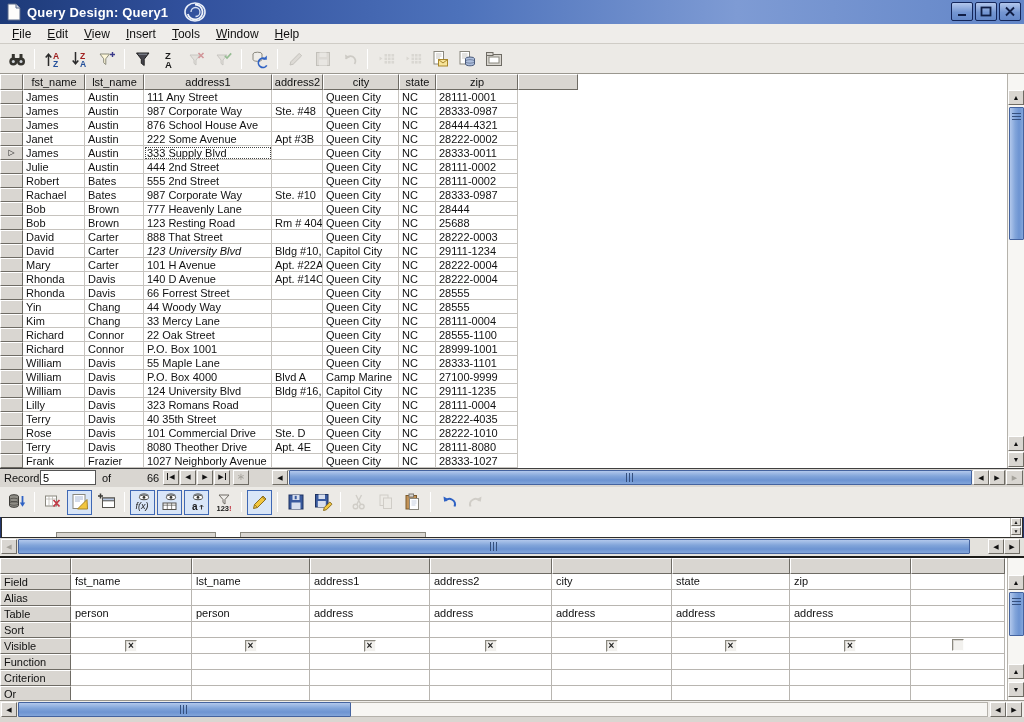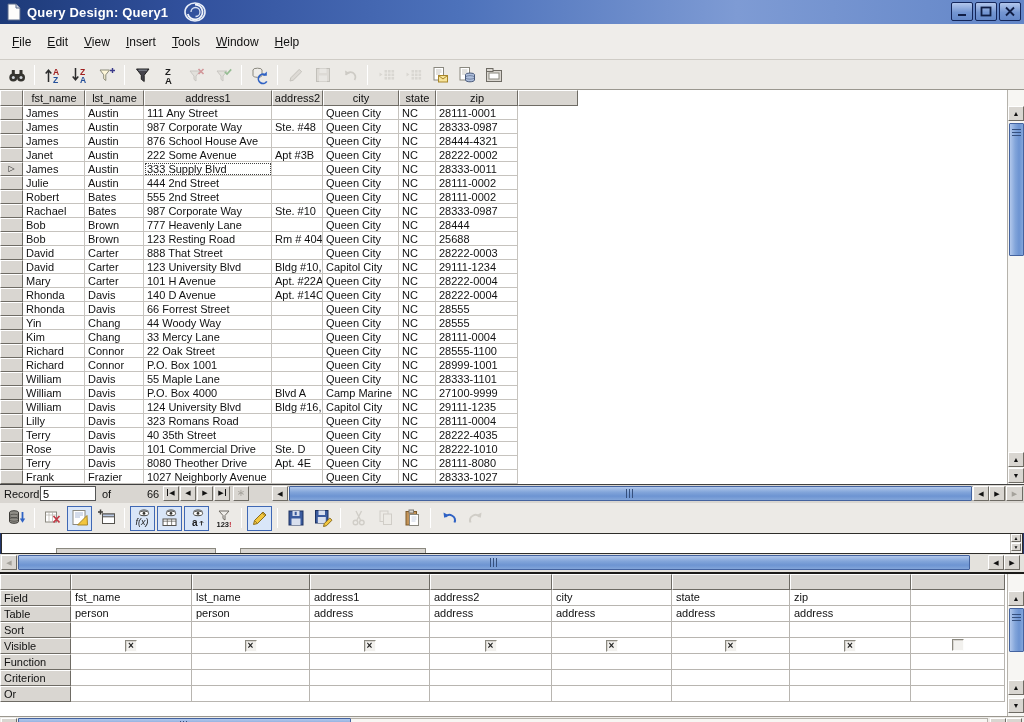--- a/index.html
+++ b/index.html
@@ -10,21 +10,21 @@
   
   .titlebar{height:24px;display:flex;align-items:center;position:relative;
     background:linear-gradient(90deg,#1d3a78 0%,#31509c 18%,#4d72bb 45%,#7e9bd4 72%,#6386c8 100%);}
   .doc-ico{width:18px;height:18px;margin:0 4px 0 5px;flex:0 0 auto;}
   .title-text{color:#fff;font-weight:bold;font-size:13px;letter-spacing:.2px;margin-right:14px;white-space:nowrap;}
   .oo-logo{width:26px;height:22px;flex:0 0 auto;}
   .winbtns{position:absolute;right:3px;top:2px;display:flex;gap:2px;}
   .wbtn{width:22px;height:19px;border:1px solid #14265a;border-radius:2px;
     background:linear-gradient(180deg,#b3c7ec,#7496d2 55%,#6488c9);display:flex;align-items:center;justify-content:center;}
   
-  .menubar{height:36px;background:#efedea;display:flex;align-items:center;padding-left:4px;
+  .menubar{height:20px;background:#efedea;display:flex;align-items:center;padding-left:4px;
     border-bottom:1px solid #cfccc6;font-size:12px;}
   .menu-item{padding:2px 8px;cursor:default;}
   .ul{text-decoration:underline;}
   
   .toolbar{height:30px;background:#eceae6;display:flex;align-items:center;padding-left:3px;}
   .toolbar.tb1{border-bottom:1px solid #9a978f;}
   .tbtn{width:25px;height:25px;display:flex;align-items:center;justify-content:center;
     border:1px solid transparent;margin:0 1px;flex:0 0 auto;}
   .tbtn.pressed{border:1px solid #3f68b4;background:#d9e6f8;}
   .tbtn.disabled svg{opacity:.5;}
@@ -411,21 +411,21 @@
           <div class="tcell cell" style="width: 128px;">888 That Street</div>
           <div class="tcell cell" style="width: 51px;"></div>
           <div class="tcell cell" style="width: 76px;">Queen City</div>
           <div class="tcell cell" style="width: 37px;">NC</div>
           <div class="tcell cell" style="width: 82px;">28222-0003</div>
         </div>
         <div class="trow">
           <div class="rstub cell" style="width: 23px;"></div>
           <div class="tcell cell" style="width: 62px;">David</div>
           <div class="tcell cell" style="width: 59px;">Carter</div>
-          <div class="tcell cell" style="width: 128px;">123 University Blvd</div>
+          <div class="tcell cell" style="width: 128px; font-style: italic;">123 University Blvd</div>
           <div class="tcell cell" style="width: 51px;">Bldg #10, Rm</div>
           <div class="tcell cell" style="width: 76px;">Capitol City</div>
           <div class="tcell cell" style="width: 37px;">NC</div>
           <div class="tcell cell" style="width: 82px;">29111-1234</div>
         </div>
         <div class="trow">
           <div class="rstub cell" style="width: 23px;"></div>
           <div class="tcell cell" style="width: 62px;">Mary</div>
           <div class="tcell cell" style="width: 59px;">Carter</div>
           <div class="tcell cell" style="width: 128px;">101 H Avenue</div>
@@ -770,20 +770,31 @@
           <div class="gcell" style="width: 121px;">fst_name</div>
           <div class="gcell" style="width: 118px;">lst_name</div>
           <div class="gcell" style="width: 120px;">address1</div>
           <div class="gcell" style="width: 122px;">address2</div>
           <div class="gcell" style="width: 120px;">city</div>
           <div class="gcell" style="width: 118px;">state</div>
           <div class="gcell" style="width: 121px;">zip</div>
           <div class="gcell" style="width: 94px;"></div>
         </div>
         <div class="grow">
+          <div class="glabel">Alias</div>
+          <div class="gcell" style="width: 121px;"></div>
+          <div class="gcell" style="width: 118px;"></div>
+          <div class="gcell" style="width: 120px;"></div>
+          <div class="gcell" style="width: 122px;"></div>
+          <div class="gcell" style="width: 120px;"></div>
+          <div class="gcell" style="width: 118px;"></div>
+          <div class="gcell" style="width: 121px;"></div>
+          <div class="gcell" style="width: 94px;"></div>
+        </div>
+        <div class="grow">
           <div class="glabel">Table</div>
           <div class="gcell" style="width: 121px;">person</div>
           <div class="gcell" style="width: 118px;">person</div>
           <div class="gcell" style="width: 120px;">address</div>
           <div class="gcell" style="width: 122px;">address</div>
           <div class="gcell" style="width: 120px;">address</div>
           <div class="gcell" style="width: 118px;">address</div>
           <div class="gcell" style="width: 121px;">address</div>
           <div class="gcell" style="width: 94px;"></div>
         </div>

